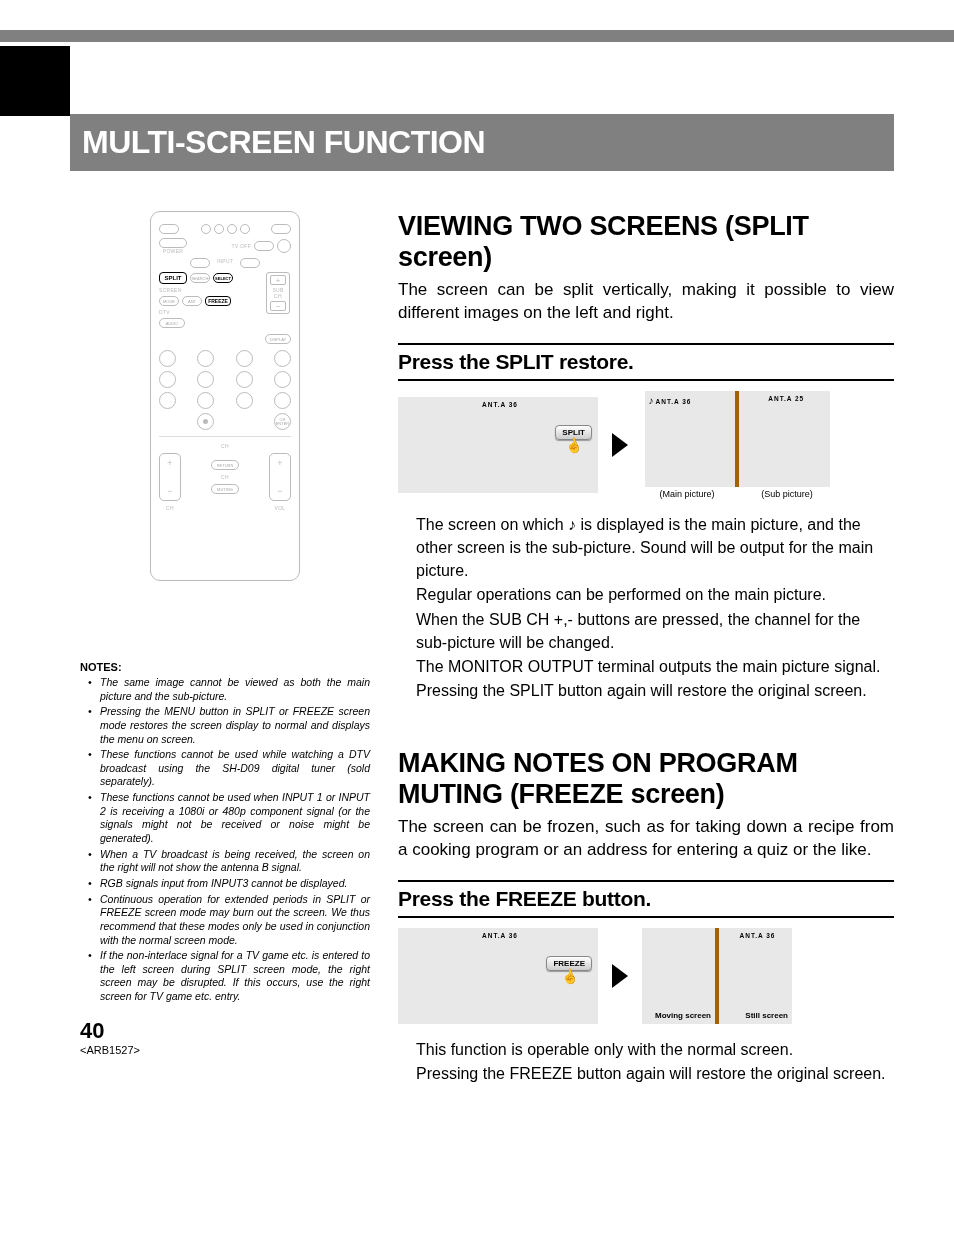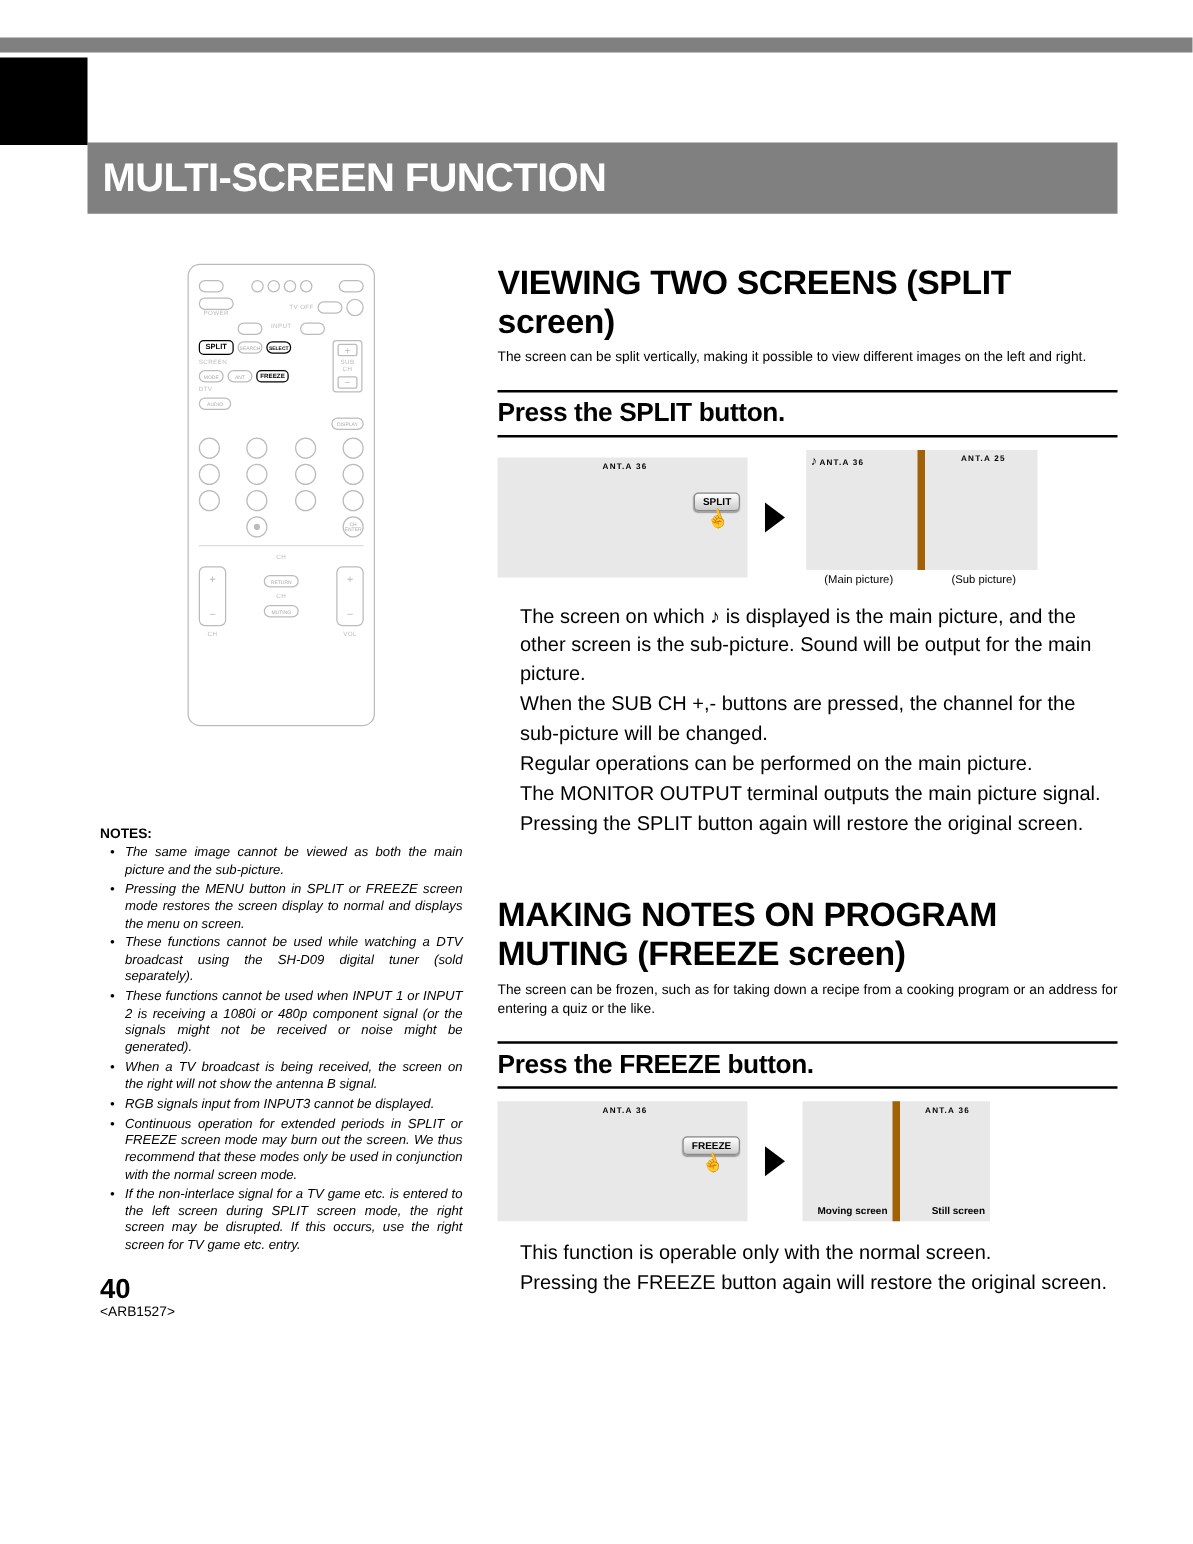--- a/index.html
+++ b/index.html
@@ -58,21 +58,21 @@
     font-family: "Arial Narrow", Arial, sans-serif;
     font-size: 21px;
     font-weight: 700;
     margin: 18px 0 10px 0;
     border-top: 2px solid #000;
     border-bottom: 2px solid #000;
     padding: 5px 0;
     letter-spacing: -0.3px;
   }
   p.intro {
-    font-size: 11px;
+    font-size: 17px;
     line-height: 1.35;
     margin: 0 0 8px 0;
     text-align: justify;
   }
   .body-text {
     font-size: 16px;
     line-height: 1.45;
     padding-left: 18px;
   }
   .body-text p { margin: 1px 0; }
@@ -131,21 +131,21 @@
   .notes-list li::before { content: "•"; position: absolute; left: -4px; }
   .page-num { font-size: 22px; font-weight: 700; margin-top: 14px; }
   .doc-ref { font-size: 11px; margin-top: 0; }
   
   .diagram { display: flex; align-items: center; gap: 10px; margin: 10px 0 14px 0; }
   .tv {
     background: #e8e8e8; width: 230px; height: 96px; display: flex;
     font-family: "Arial Narrow", Arial, sans-serif;
   }
   .tv .pane { flex: 1; position: relative; }
-  .tv .pane.sep { border-left: 6px solid #a16207; }
+  .tv .pane.sep { border-left: 4px solid #a16207; }
   .tv .pane .caption {
     font-size: 6.5px; font-weight: 700; letter-spacing: 1px;
     padding: 4px 0 0 4px;
   }
   .tv .pane .bottom {
     position: absolute; bottom: 4px; right: 4px;
     font-size: 8px; font-weight: 700;
   }
   .under-labels { display: flex; gap: 10px; font-size: 9px; margin-top: 2px; }
   .under-labels span { width: 90px; text-align: center; }
@@ -301,21 +301,21 @@
       </ul>
 
       <div class="page-num">40</div>
       <div class="doc-ref">&lt;ARB1527&gt;</div>
     </div>
 
     <div class="right-col">
 
       <h2>VIEWING TWO SCREENS (SPLIT screen)</h2>
       <p class="intro">The screen can be split vertically, making it possible to view different images on the left and right.</p>
-      <h3 class="ruled">Press the SPLIT button.</h3>
+      <h3 class="ruled">Press the SPLIT restore.</h3>
 
       <div class="diagram">
         <div class="tv" style="width:200px">
           <div class="pane">
             <div class="caption" style="text-align:center">ANT.A 36</div>
             <div class="btn-press" style="position:absolute;right:6px;top:28px">
               <div class="kbtn">SPLIT</div>
               <div class="hand">☝</div>
             </div>
           </div>
@@ -332,22 +332,22 @@
           </div>
           <div class="under-labels">
             <span>(Main picture)</span>
             <span>(Sub picture)</span>
           </div>
         </div>
       </div>
 
       <div class="body-text">
         <p>The screen on which ♪ is displayed is the main picture, and the other screen is the sub-picture. Sound will be output for the main picture.</p>
+        <p>Regular operations can be performed on the main picture.</p>
         <p>When the SUB CH +,- buttons are pressed, the channel for the sub-picture will be changed.</p>
-        <p>Regular operations can be performed on the main picture.</p>
         <p>The MONITOR OUTPUT terminal outputs the main picture signal.</p>
         <p>Pressing the SPLIT button again will restore the original screen.</p>
       </div>
 
       <div class="section2">
         <h2>MAKING NOTES ON PROGRAM MUTING (FREEZE screen)</h2>
         <p class="intro">The screen can be frozen, such as for taking down a recipe from a cooking program or an address for entering a quiz or the like.</p>
         <h3 class="ruled">Press the FREEZE button.</h3>
 
         <div class="diagram">

